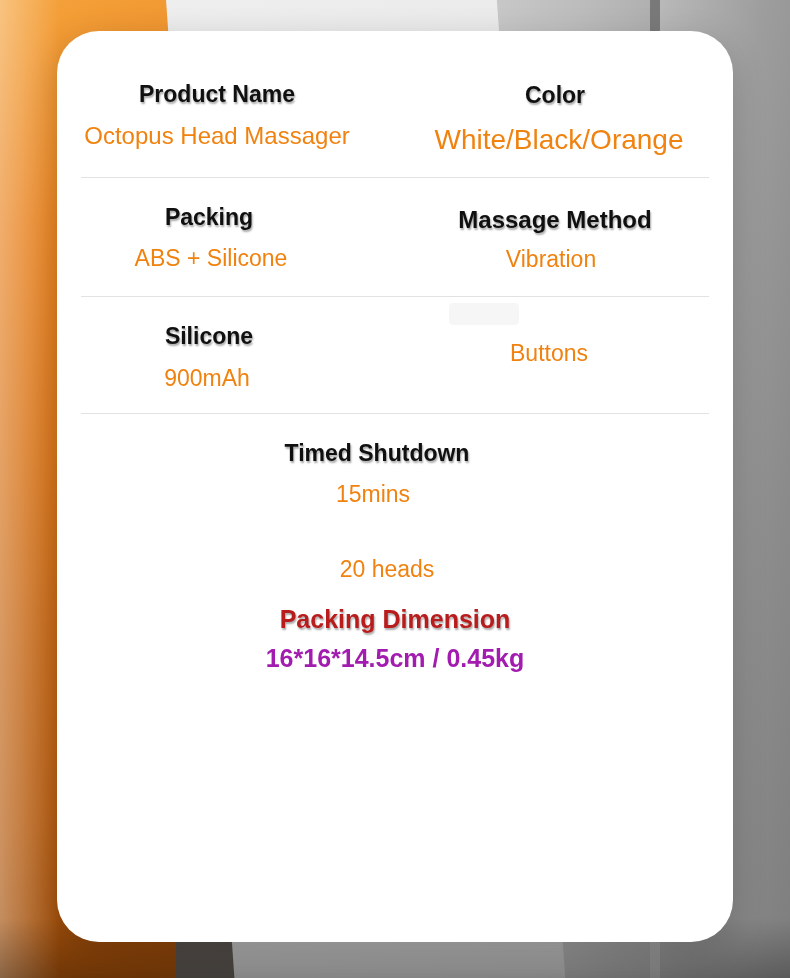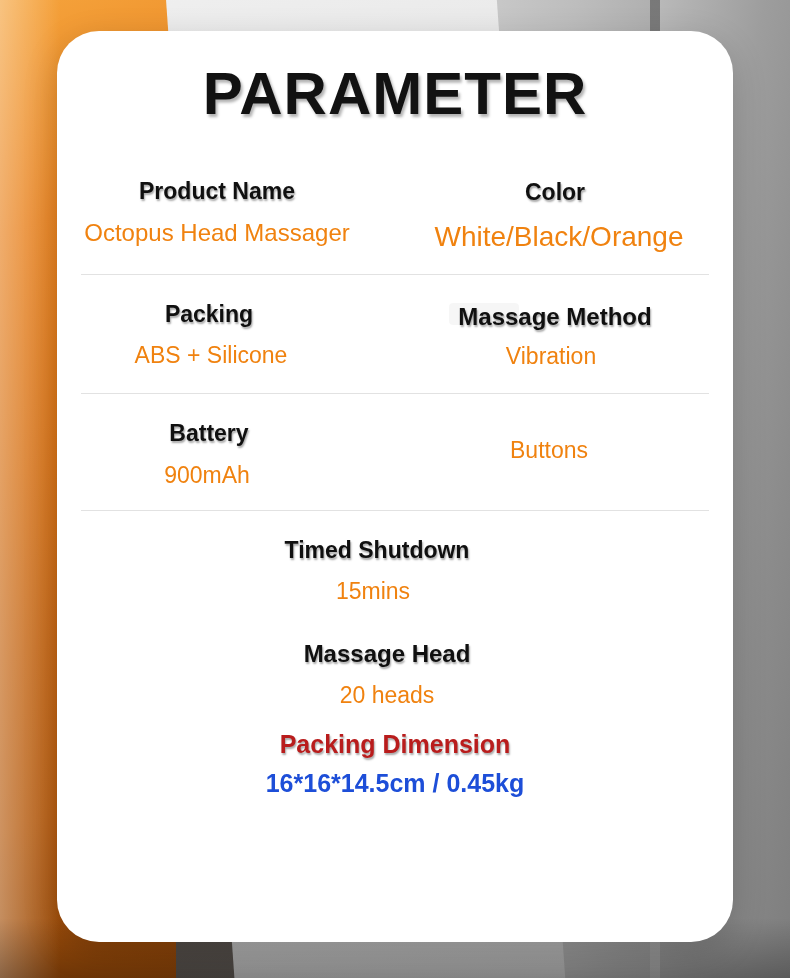--- a/index.html
+++ b/index.html
@@ -177,21 +177,21 @@
   .full-row .label {
     font-size: 25px;
     font-weight: bold;
     color: #b91c1c;
     text-shadow: 1px 2px 2px rgba(0,0,0,.35);
   }
   .full-row .value {
     margin-top: 10px;
     font-size: 25px;
     font-weight: bold;
-    color: #1d4ed8;
+    color: #a21caf;
   }
 
   .watermark {
     position: absolute;
     left: 392px;
     top: 272px;
     width: 70px;
     height: 22px;
     background: rgba(0,0,0,.035);
     border-radius: 4px;
@@ -205,21 +205,20 @@
   <div class="bg-orange-left"></div>
   <div class="bg-dark-strip"></div>
   <div class="bg-grey-diag"></div>
   <div class="bg-right-band"></div>
   <div class="bg-right-dark"></div>
   <div class="bg-bottom-shadow"></div>
 </div>
 
 <div class="card">
 
-  <h1 class="title">PARAMETER</h1>
 
   <div class="watermark"></div>
 
   <div class="rows">
 
     <div class="row row-1">
       <div class="cell cell-left">
         <div class="label">Product Name</div>
         <div class="value">Octopus Head Massager</div>
       </div>
@@ -235,35 +234,34 @@
         <div class="value">ABS + Silicone</div>
       </div>
       <div class="cell cell-right">
         <div class="label">Massage Method</div>
         <div class="value">Vibration</div>
       </div>
     </div>
 
     <div class="row row-3">
       <div class="cell cell-left">
-        <div class="label">Battery</div>
+        <div class="label">Silicone</div>
         <div class="value">900mAh</div>
       </div>
       <div class="cell cell-right">
         <div class="value">Buttons</div>
       </div>
     </div>
 
     <div class="row row-4 last">
       <div class="cell cell-left">
         <div class="label">Timed Shutdown</div>
         <div class="value">15mins</div>
       </div>
       <div class="cell cell-right">
-        <div class="label">Massage Head</div>
         <div class="value">20 heads</div>
       </div>
     </div>
 
     <div class="full-row">
       <div class="label">Packing Dimension</div>
       <div class="value">16*16*14.5cm / 0.45kg</div>
     </div>
 
   </div>

